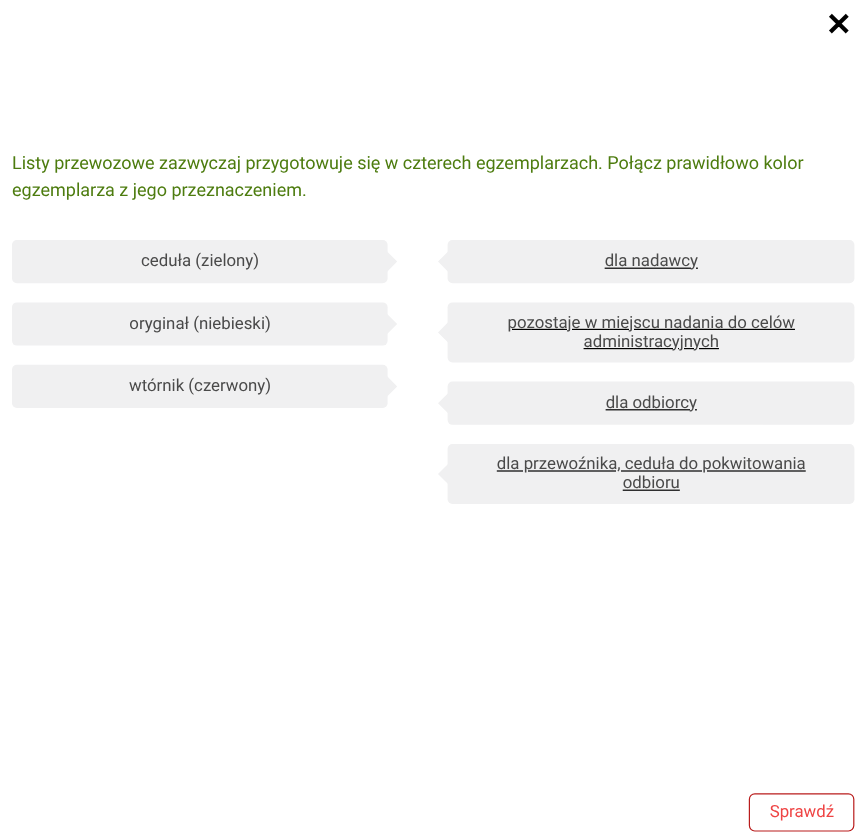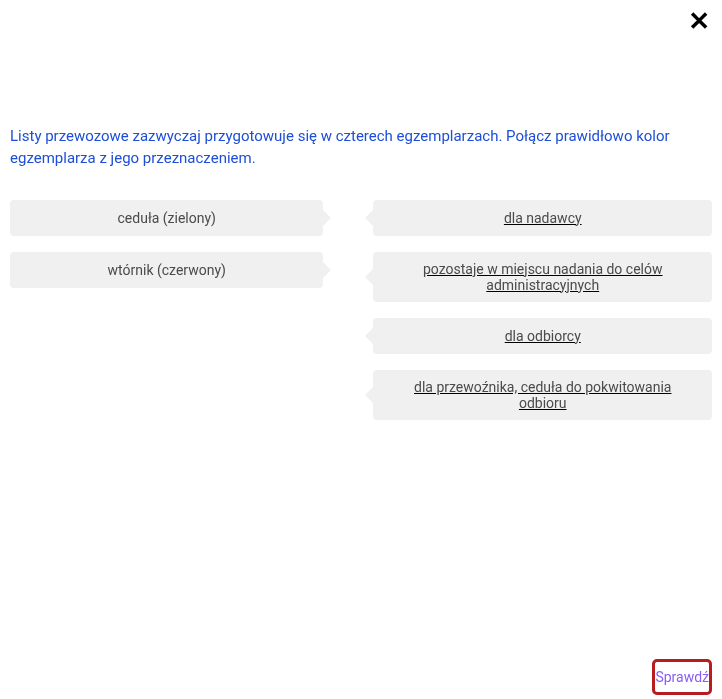--- a/index.html
+++ b/index.html
@@ -35,21 +35,21 @@
       overflow: scroll;
     }
     .content-inner {
       min-width: 690px;
       min-height: 610px;
     }
     .question-text {
       padding: 126px 4px 0 10px;
       font-size: 15px;
       line-height: 1.45;
-      color: #1d4ed8;
+      color: #4d7c0f;
       font-weight: 400;
     }
     .match-area {
       display: flex;
       gap: 50px;
       padding: 30px 10px 0 10px;
     }
     .col {
       flex: 1;
       display: flex;
@@ -103,26 +103,26 @@
       left: 0;
       right: 0;
       height: 45px;
       display: flex;
       justify-content: flex-end;
       align-items: center;
       padding: 6px 10px;
       background: #fff;
     }
     .check-btn {
-      border: 3px solid #b91c1c;
+      border: 1px solid #b91c1c;
       background: #fff;
       border-radius: 5px;
-      padding: 7px 0;
+      padding: 7px 16px;
       font-size: 14px;
-      color: #8b5cf6;
+      color: #ef4444;
       cursor: pointer;
       font-family: inherit;
     }
     
     ::-webkit-scrollbar {
       width: 17px;
       height: 17px;
     }
     ::-webkit-scrollbar-track {
       background: #f1f1f1;
@@ -152,20 +152,23 @@
 <div class="scroll-region">
   <div class="content-inner">
     <div class="question-text">Listy przewozowe zazwyczaj przygotowuje się w czterech egzemplarzach. Połącz prawidłowo kolor egzemplarza z jego przeznaczeniem.</div>
 
     <div class="match-area">
       <div class="col">
         <div class="pill pill-left">
             <span>ceduła (zielony)</span>
           </div>
         <div class="pill pill-left">
+            <span>oryginał (niebieski)</span>
+          </div>
+        <div class="pill pill-left">
             <span>wtórnik (czerwony)</span>
           </div>
       </div>
       <div class="col col-right">
         <div class="pill pill-right">
             <span>dla nadawcy</span>
           </div>
         <div class="pill pill-right">
             <span>pozostaje w miejscu nadania do celów administracyjnych</span>
           </div>

